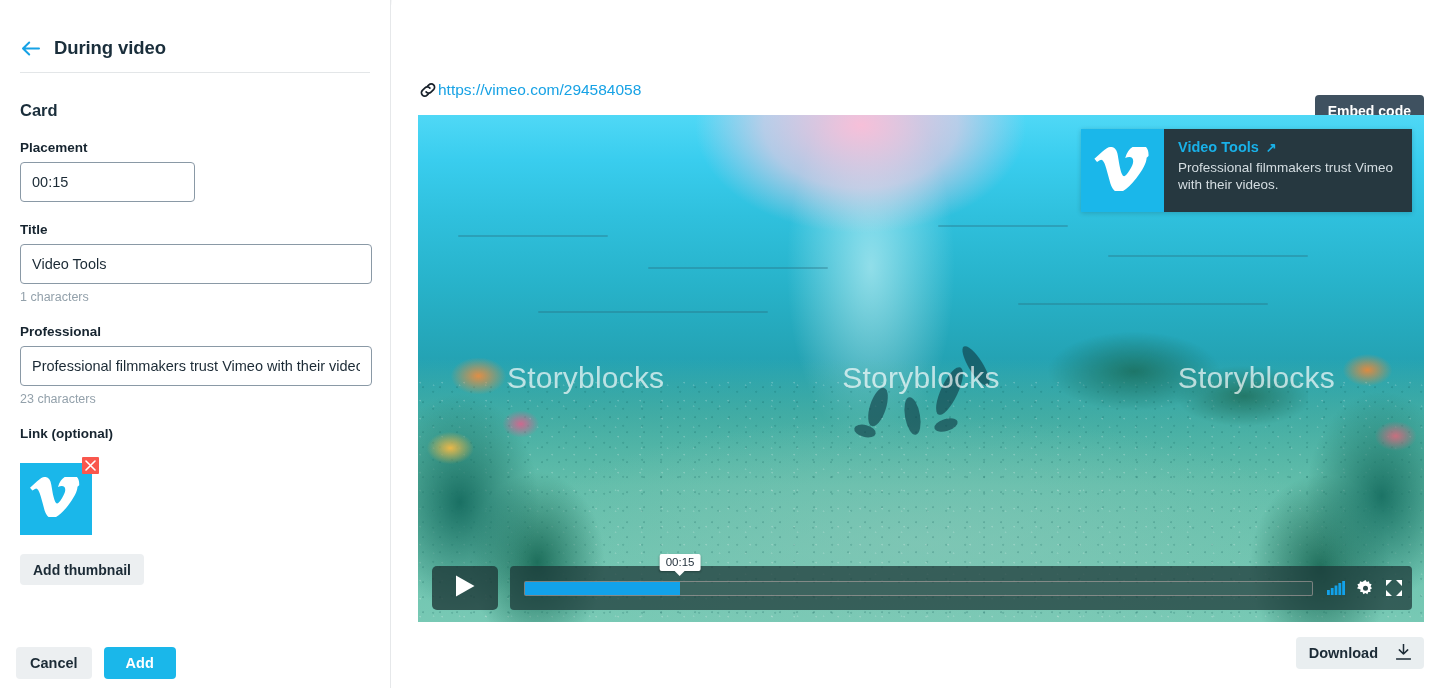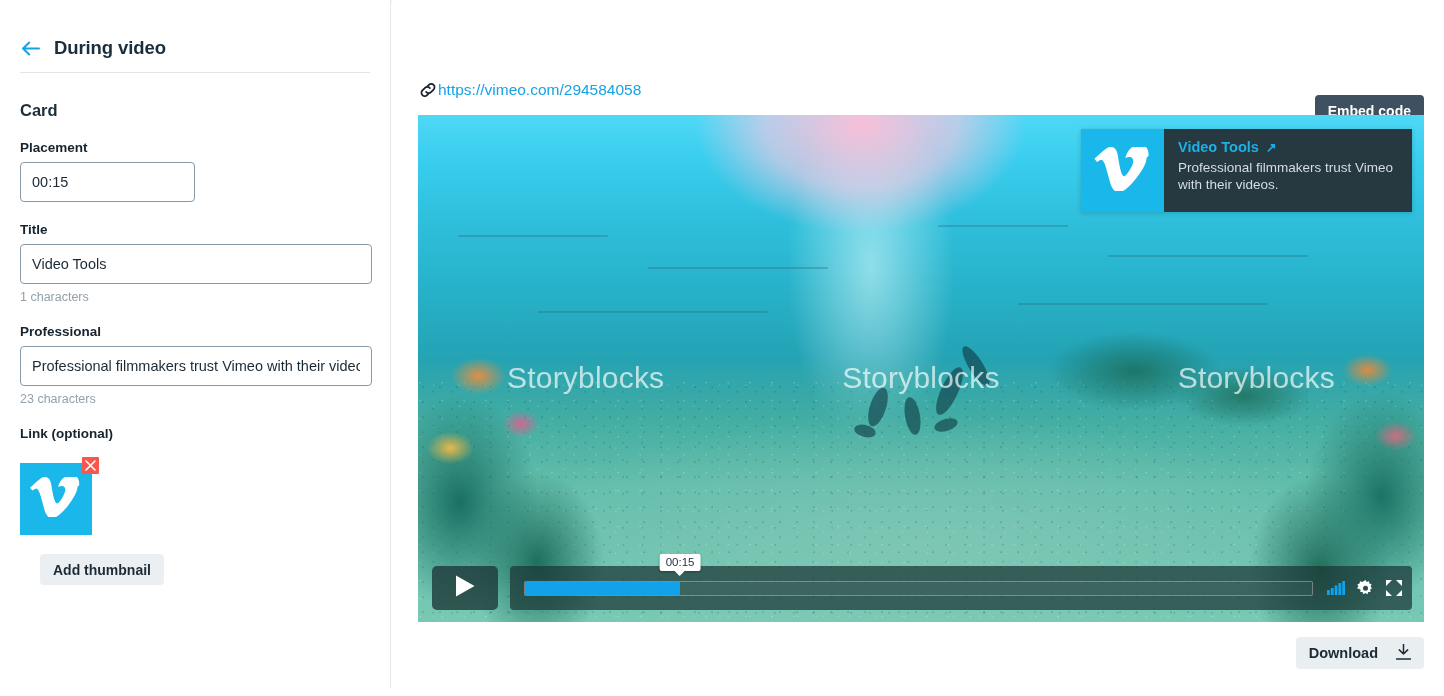--- a/index.html
+++ b/index.html
@@ -68,21 +68,21 @@
     width: 17px; height: 17px; background: #f9574d; border-radius: 1px;
     display: flex; align-items: center; justify-content: center;
     cursor: pointer;
   }
   .thumb-remove svg { width: 11px; height: 11px; }
 
   .btn {
     display: inline-flex; align-items: center; justify-content: center;
     border: none; border-radius: 4px; cursor: pointer;
     font-family: "Liberation Sans", sans-serif;
-    font-size: 14.5px; font-weight: 700; margin-left: 20px;
+    font-size: 14.5px; font-weight: 700;
   }
   .btn-grey { background: #eceff1; color: #1c2b36; }
   .btn-blue { background: #1ab7ea; color: #ffffff; }
 
   .add-thumb-btn { height: 31px; padding: 0 13px; margin-top: 17px; font-size: 14px; }
 
   .footer-actions {
     position: absolute; left: 16px; bottom: 9px;
     display: flex; gap: 12px; align-items: center;
   }
@@ -300,20 +300,24 @@
         <span>
           <svg viewBox="0 0 11 11" xmlns="http://www.w3.org/2000/svg">
             <path d="M1 1L10 10M10 1L1 10" stroke="#ffffff" stroke-width="1.6" stroke-linecap="round"></path>
           </svg>
         </span>
       </div>
     </div>
 
     <button class="btn btn-grey add-thumb-btn">Add thumbnail</button>
 
+    <div class="footer-actions">
+      <button class="btn btn-grey cancel-btn">Cancel</button>
+      <button class="btn btn-blue add-btn">Add</button>
+    </div>
   </aside>
 
   <section class="main">
 
     <div class="url-row">
       <span class="link-icon">
         <svg viewBox="0 0 20 20" fill="none" xmlns="http://www.w3.org/2000/svg">
           <path d="M8.1 11.9a3.3 3.3 0 004.9.3l2.6-2.6a3.3 3.3 0 10-4.7-4.7l-1.3 1.3" stroke="#17202a" stroke-width="1.7" stroke-linecap="round"></path>
           <path d="M11.9 8.1a3.3 3.3 0 00-4.9-.3l-2.6 2.6a3.3 3.3 0 104.7 4.7l1.3-1.3" stroke="#17202a" stroke-width="1.7" stroke-linecap="round"></path>
         </svg>

